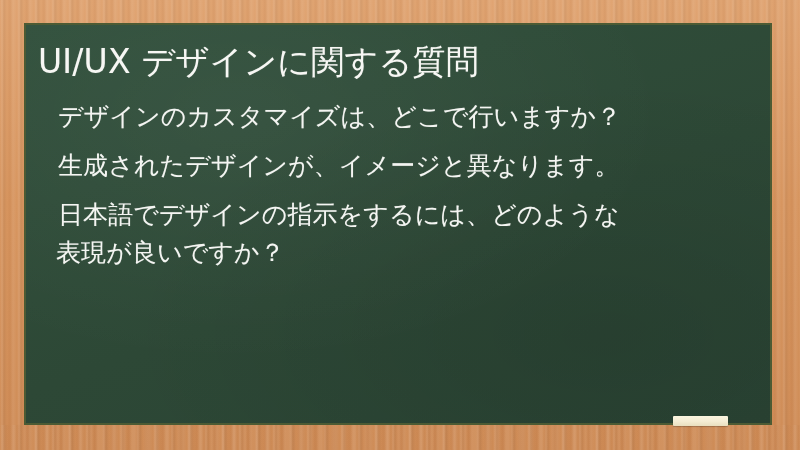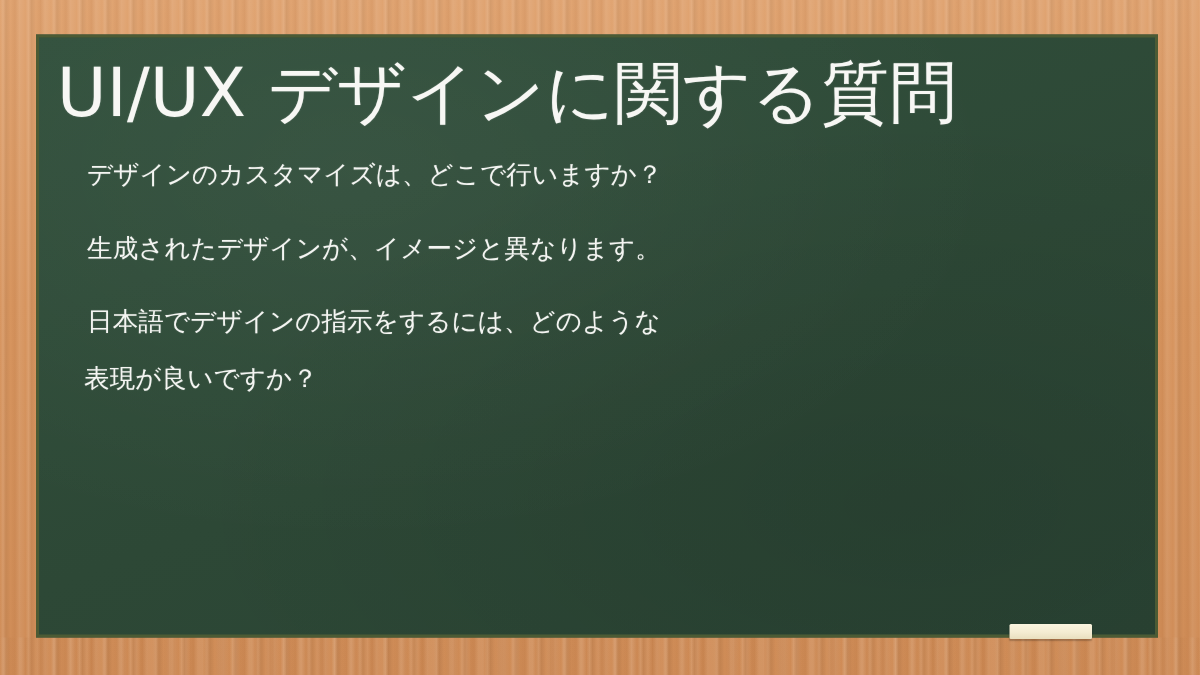--- a/index.html
+++ b/index.html
@@ -81,38 +81,38 @@
     top: 0;
     right: 0;
     bottom: 0;
     padding: 10px 18px 0 10px;
     box-sizing: border-box;
   }
 
   
   .title {
     color: #f7f7f4;
-    font-size: 45px;
+    font-size: 33px;
     line-height: 44px;
     font-weight: 400;
     letter-spacing: 0.2px;
     margin: 5px 0 0 2px;
     white-space: nowrap;
     text-shadow: 0 0 1px rgba(255,255,255,0.35);
   }
 
   
   .body-list {
     list-style: none;
     margin: 14px 0 0 0;
     padding: 0 0 0 22px;
   }
   .body-item {
     color: #f4f5f2;
-    font-size: 17px;
+    font-size: 25px;
     line-height: 38px;
     font-weight: 400;
     letter-spacing: 0.1px;
     margin: 0 0 11px 0;
     text-shadow: 0 0 1px rgba(255,255,255,0.28);
     max-width: 690px;
   }
   .body-item .wrap-line {
     display: block;
     margin-left: -2px;

